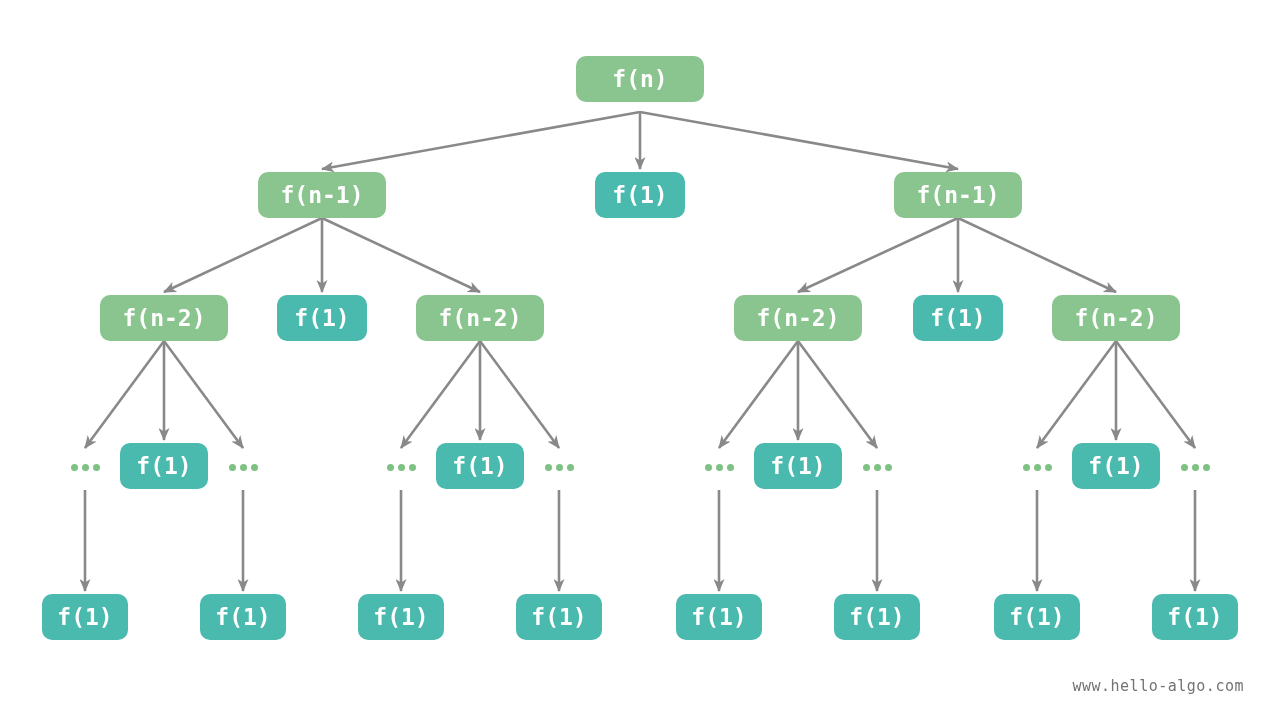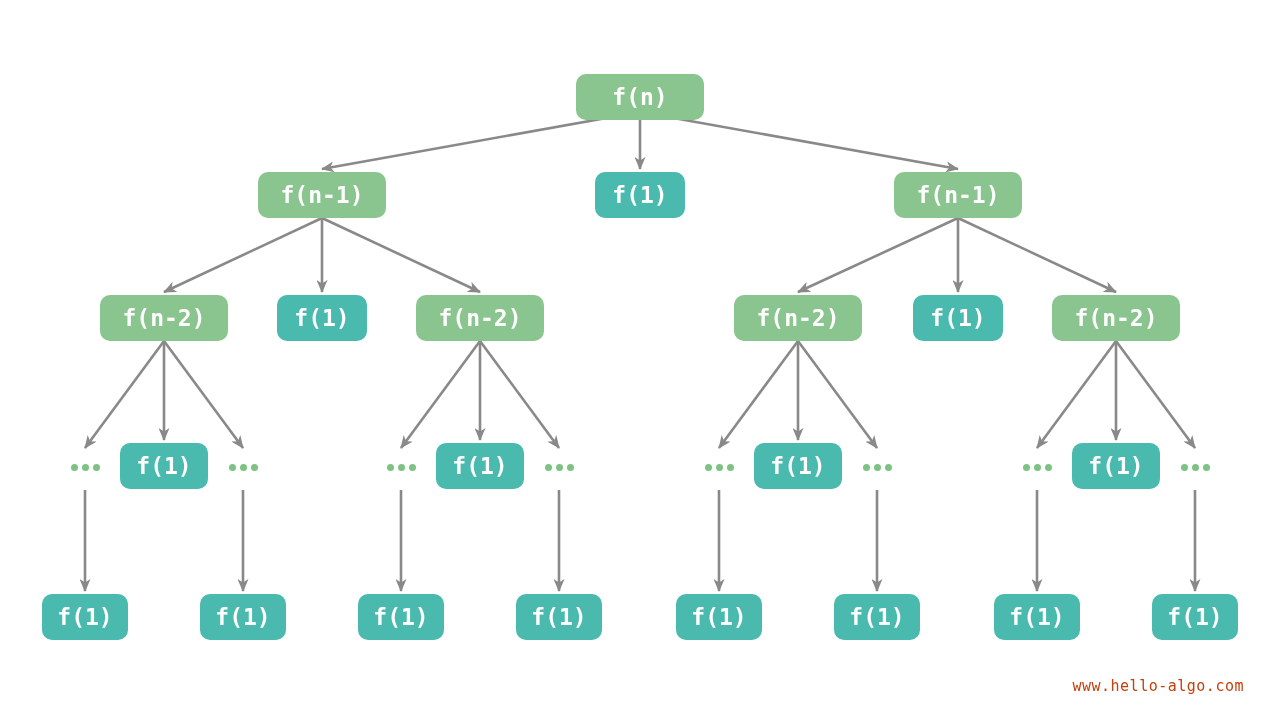--- a/index.html
+++ b/index.html
@@ -51,21 +51,21 @@
     border-radius: 50%;
     background: #7ec283;
   }
   .watermark {
     position: absolute;
     right: 36px;
     top: 677px;
     z-index: 1;
     font-family: "DejaVu Sans Mono", "Liberation Mono", monospace;
     font-size: 15px;
-    color: #c2410c;
+    color: #737373;
     letter-spacing: 0.5px;
   }
 </style>
 </head>
 <body>
 
 <div id="canvas">
   <svg id="edges" width="1280" height="720" viewBox="0 0 1280 720">
       <defs>
         <marker id="arrowhead" markerUnits="userSpaceOnUse" markerWidth="13" markerHeight="11" refX="12" refY="5.5" orient="auto">
@@ -96,21 +96,21 @@
       <line x1="85" y1="490" x2="85" y2="591" stroke="#898989" stroke-width="2.6" marker-end="url(#arrowhead)"></line>
       <line x1="243" y1="490" x2="243" y2="591" stroke="#898989" stroke-width="2.6" marker-end="url(#arrowhead)"></line>
       <line x1="401" y1="490" x2="401" y2="591" stroke="#898989" stroke-width="2.6" marker-end="url(#arrowhead)"></line>
       <line x1="559" y1="490" x2="559" y2="591" stroke="#898989" stroke-width="2.6" marker-end="url(#arrowhead)"></line>
       <line x1="719" y1="490" x2="719" y2="591" stroke="#898989" stroke-width="2.6" marker-end="url(#arrowhead)"></line>
       <line x1="877" y1="490" x2="877" y2="591" stroke="#898989" stroke-width="2.6" marker-end="url(#arrowhead)"></line>
       <line x1="1037" y1="490" x2="1037" y2="591" stroke="#898989" stroke-width="2.6" marker-end="url(#arrowhead)"></line>
       <line x1="1195" y1="490" x2="1195" y2="591" stroke="#898989" stroke-width="2.6" marker-end="url(#arrowhead)"></line>
     </svg>
   <div id="nodes">
-      <div class="node green" style="left: 576px; top: 74px; width: 128px; height: 46px; background: rgb(138, 196, 142); color: rgb(255, 255, 255);">f(n)</div>
+      <div class="node green" style="left: 576px; top: 56px; width: 128px; height: 46px; background: rgb(138, 196, 142); color: rgb(255, 255, 255);">f(n)</div>
       <div class="node green" style="left: 258px; top: 172px; width: 128px; height: 46px; background: rgb(138, 196, 142); color: rgb(255, 255, 255);">f(n-1)</div>
       <div class="node teal" style="left: 595px; top: 172px; width: 90px; height: 46px; background: rgb(74, 185, 174); color: rgb(255, 255, 255);">f(1)</div>
       <div class="node green" style="left: 894px; top: 172px; width: 128px; height: 46px; background: rgb(138, 196, 142); color: rgb(255, 255, 255);">f(n-1)</div>
       <div class="node green" style="left: 100px; top: 295px; width: 128px; height: 46px; background: rgb(138, 196, 142); color: rgb(255, 255, 255);">f(n-2)</div>
       <div class="node teal" style="left: 277px; top: 295px; width: 90px; height: 46px; background: rgb(74, 185, 174); color: rgb(255, 255, 255);">f(1)</div>
       <div class="node green" style="left: 416px; top: 295px; width: 128px; height: 46px; background: rgb(138, 196, 142); color: rgb(255, 255, 255);">f(n-2)</div>
       <div class="node green" style="left: 734px; top: 295px; width: 128px; height: 46px; background: rgb(138, 196, 142); color: rgb(255, 255, 255);">f(n-2)</div>
       <div class="node teal" style="left: 913px; top: 295px; width: 90px; height: 46px; background: rgb(74, 185, 174); color: rgb(255, 255, 255);">f(1)</div>
       <div class="node green" style="left: 1052px; top: 295px; width: 128px; height: 46px; background: rgb(138, 196, 142); color: rgb(255, 255, 255);">f(n-2)</div>
       <div class="dots" style="left: 70px; top: 463px; width: 30px; height: 8px;">

